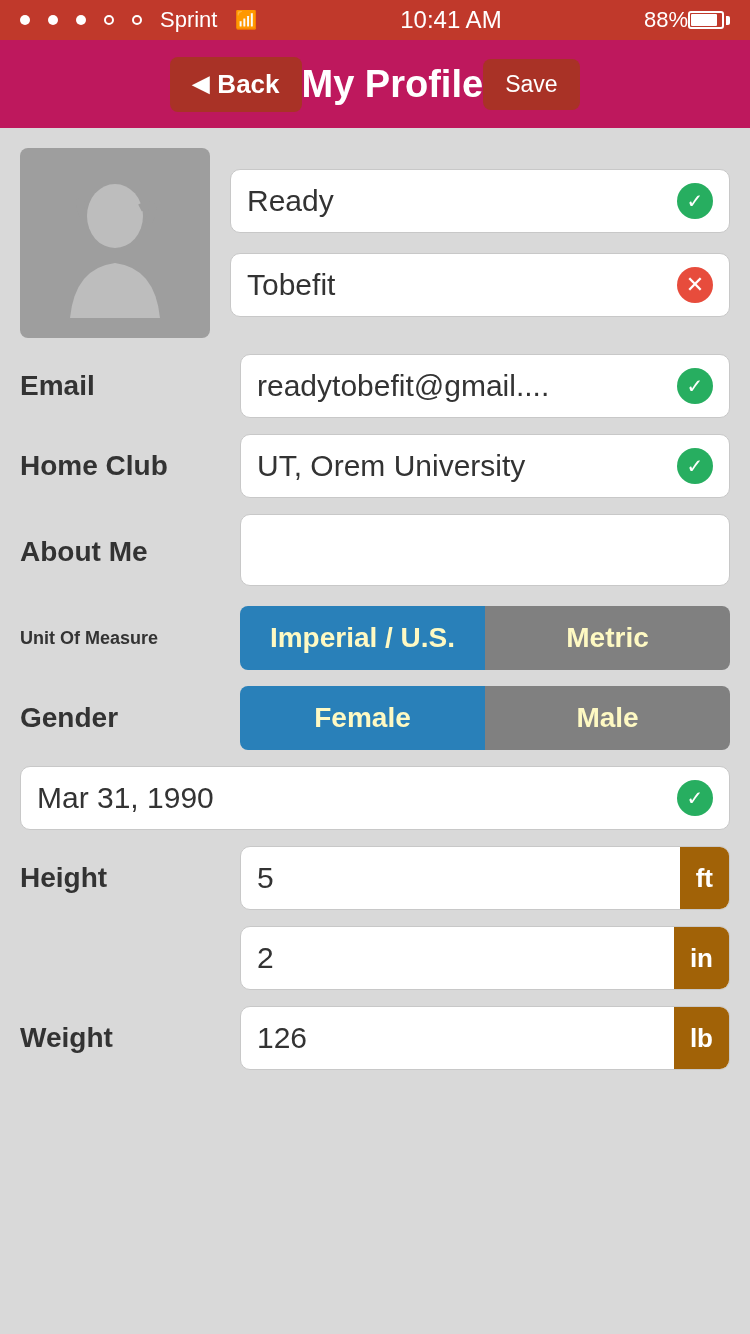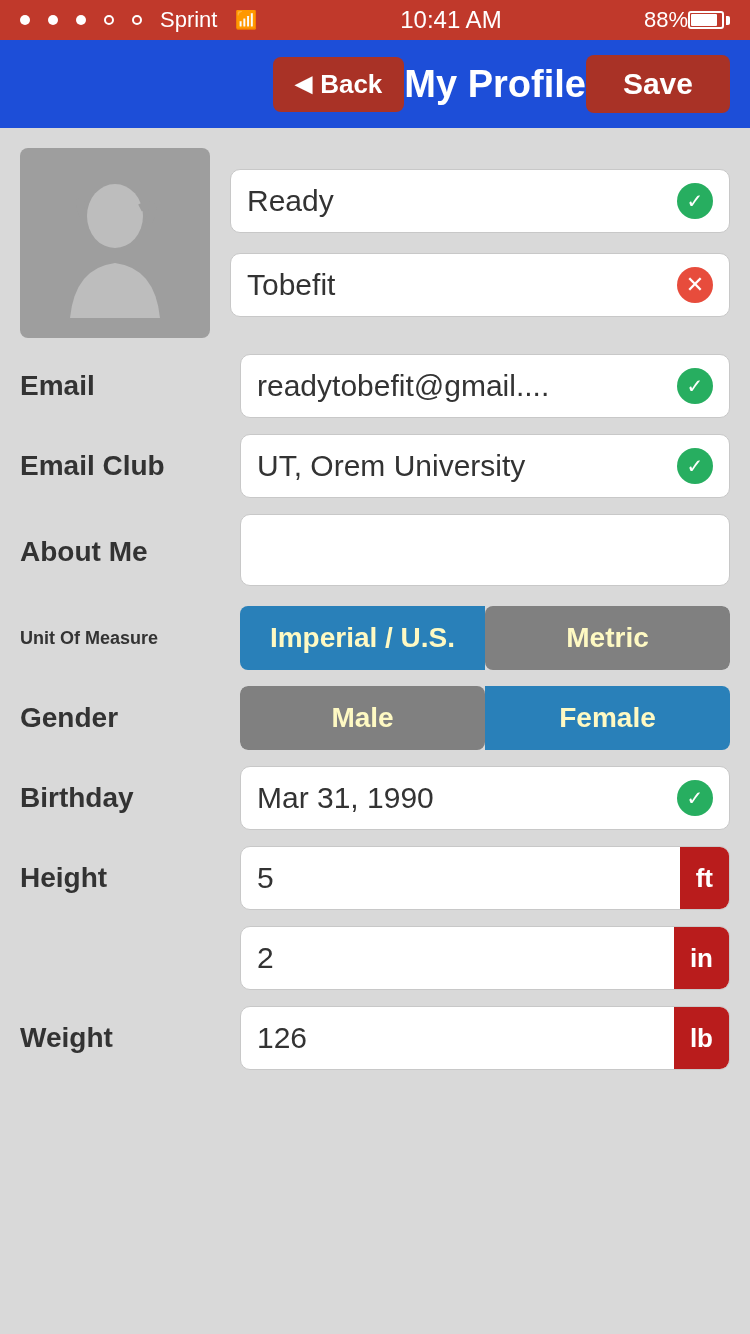--- a/index.html
+++ b/index.html
@@ -40,25 +40,25 @@
     }
     .battery-fill {
       width: 88%; height: 100%; background: white; border-radius: 1px;
     }
     .battery-cap {
       width: 4px; height: 9px; background: white; border-radius: 0 2px 2px 0;
     }
 
     
     .nav-bar {
-      background: #1d4ed8;
+      background: #be185d;
       height: 88px;
       display: flex;
       align-items: center;
-      justify-content: flex-end;
+      justify-content: center;
       padding: 0 20px;
     }
     .nav-back {
       background: #a93226;
       border-radius: 8px;
       padding: 12px 22px;
       color: white;
       font-size: 26px;
       font-weight: 600;
       display: flex; align-items: center; gap: 8px;
@@ -70,24 +70,24 @@
       font-size: 22px;
     }
     .nav-title {
       color: white;
       font-size: 38px;
       font-weight: 700;
     }
     .nav-save {
       background: #a93226;
       border-radius: 8px;
-      padding: 12px 37px;
-      color: white;
-      font-size: 30px;
-      font-weight: 700;
+      padding: 12px 22px;
+      color: white;
+      font-size: 23px;
+      font-weight: 400;
       cursor: pointer;
       border: none;
     }
 
     
     .content {
       background: #d9d9d9;
       padding: 20px 20px;
     }
 
@@ -186,21 +186,21 @@
       flex: 1;
       display: flex;
       align-items: center;
       justify-content: center;
       font-size: 28px;
       font-weight: 600;
       color: #fef9c3;
       cursor: pointer;
     }
     .seg-active { background: #2980b9; }
-    .seg-inactive { background: #808080; border-radius: 8px; }
+    .seg-inactive { background: #808080; }
 
     
     .unit-row {
       display: flex;
       align-items: center;
       margin-bottom: 16px;
     }
     .unit-label {
       width: 220px;
       font-size: 18px;
@@ -222,21 +222,21 @@
     .input-with-unit input {
       flex: 1;
       border: none;
       outline: none;
       font-size: 30px;
       color: #333;
       padding: 0 16px;
       background: transparent;
     }
     .unit-badge {
-      background: #b91c1c;
+      background: #a16207;
       color: white;
       font-size: 26px;
       font-weight: 600;
       padding: 0 16px;
       height: 100%;
       display: flex;
       align-items: center;
     }
 
     
@@ -315,21 +315,21 @@
     <div class="form-label">Email</div>
     <div class="form-field">
       <div class="input-row">
         <input type="email" value="readytobefit@gmail...." style="">
         <div class="check-icon">✓</div>
       </div>
     </div>
   </div>
 
   <div class="form-row">
-    <div class="form-label">Email Club</div>
+    <div class="form-label">Home Club</div>
     <div class="form-field">
       <div class="input-row">
         <input type="text" value="UT, Orem University" style="">
         <div class="check-icon">✓</div>
       </div>
     </div>
   </div>
 
   <div class="form-row">
     <div class="form-label">About Me</div>
@@ -345,28 +345,27 @@
         <div class="seg-btn seg-active">Imperial / U.S.</div>
         <div class="seg-btn seg-inactive">Metric</div>
       </div>
     </div>
   </div>
 
   <div class="form-row">
     <div class="form-label">Gender</div>
     <div class="form-field">
       <div class="segmented">
+        <div class="seg-btn seg-active">Female</div>
         <div class="seg-btn seg-inactive">Male</div>
-        <div class="seg-btn seg-active">Female</div>
-      </div>
-    </div>
-  </div>
-
-  <div class="form-row">
-    <div class="form-label">Birthday</div>
+      </div>
+    </div>
+  </div>
+
+  <div class="form-row">
     <div class="form-field">
       <div class="input-row">
         <input type="text" value="Mar 31, 1990" style="">
         <div class="check-icon">✓</div>
       </div>
     </div>
   </div>
 
   <div class="form-row">
     <div class="form-label">Height</div>

